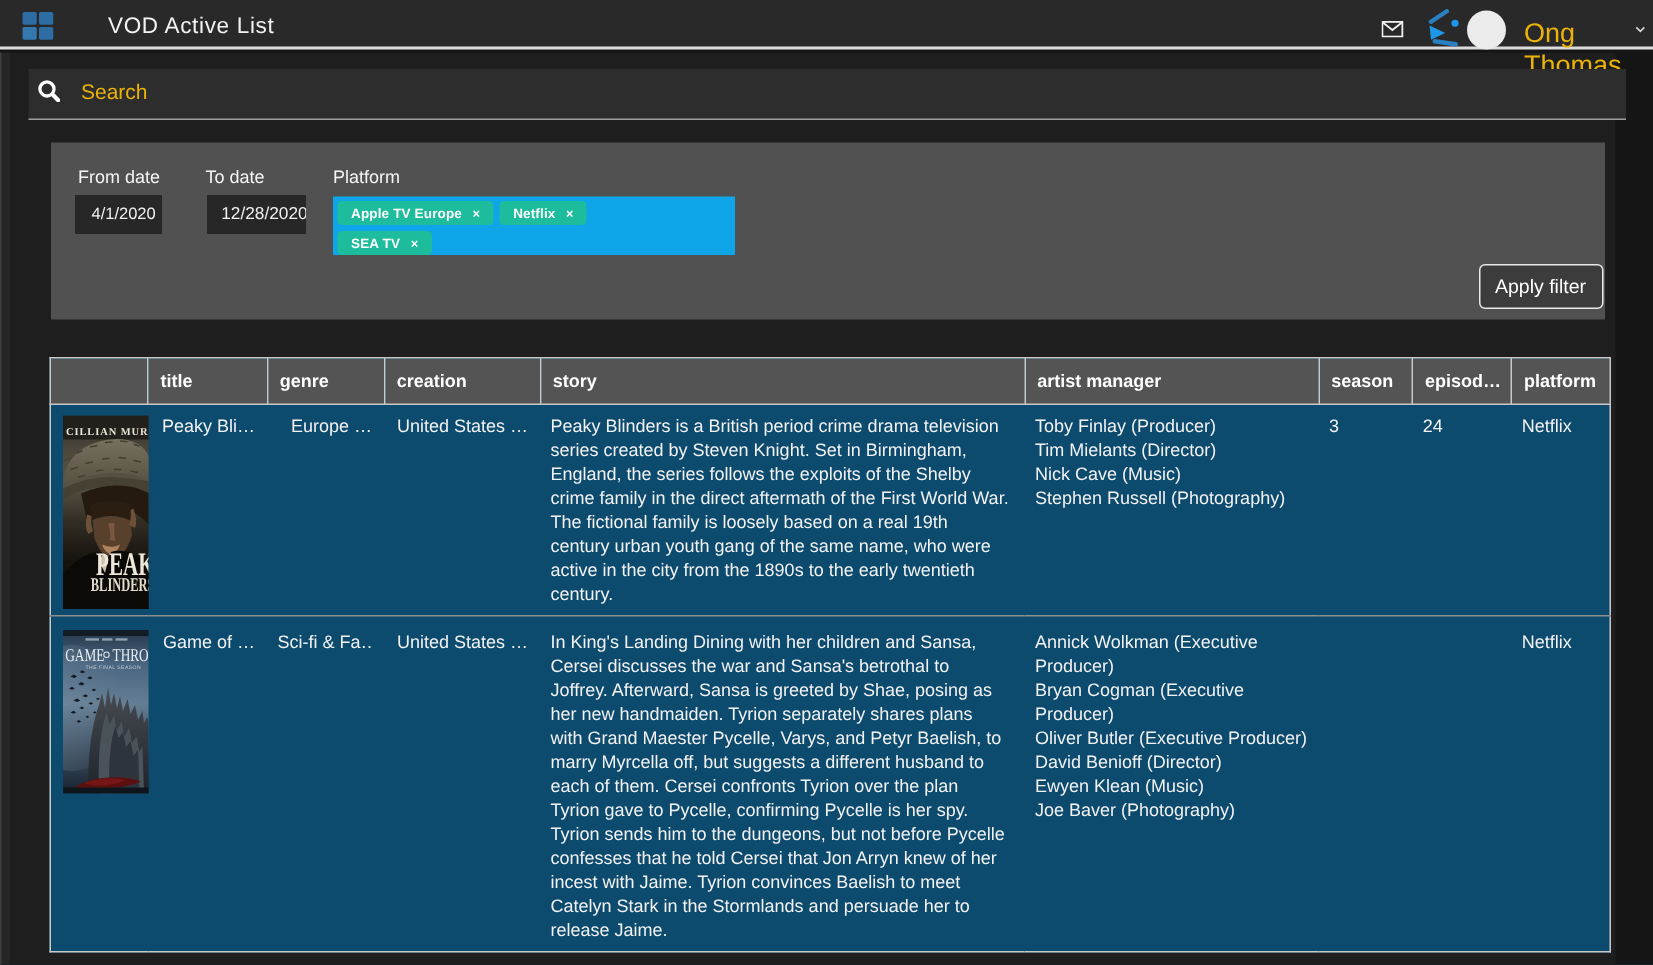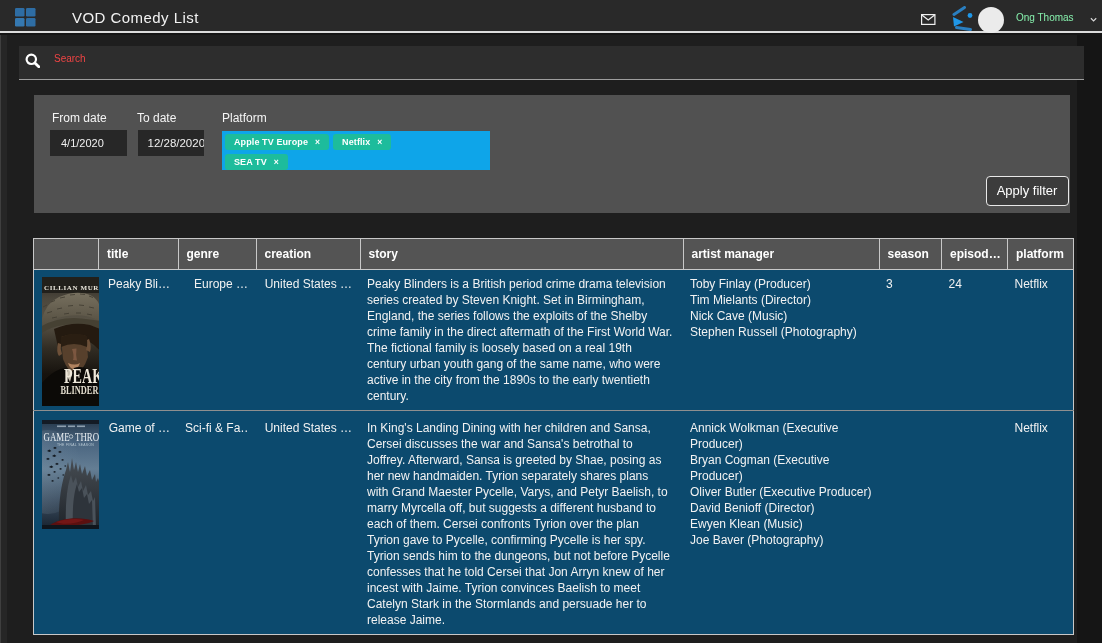--- a/index.html
+++ b/index.html
@@ -9,21 +9,21 @@
 
   
   #header { left:0; top:0; width:1102px; height:33px; background:#292929;
     border-bottom:2px solid #dcdcdc; }
   #leftstrip { left:0; top:35px; width:7px; height:608px; background:#262626; border-left:1px solid #3f3f3f; }
   #hTitle { left:72px; top:0; height:33px; line-height:35px; font-size:15px; letter-spacing:0.45px; color:#f2f2f2; }
 
   
   #search { left:19px; top:46px; width:1065px; height:34px; background:#2d2d2d;
     border-bottom:1px solid #9e9e9e; }
-  #searchTxt { left:54px; top:53px; font-size:10px; color:#ef4444; }
+  #searchTxt { left:54px; top:53px; font-size:14px; color:#eab308; }
 
   
   #panel { left:34px; top:95px; width:1036px; height:118px; background:#515151; }
   .flabel { top:16px; font-size:12px; color:#f5f5f5; }
   .finput { top:34.5px; height:26px; background:#272727; color:#f0f0f0;
     font-size:11px; line-height:26px; overflow:hidden; white-space:nowrap; }
   #platbox { left:188px; top:36px; width:268px; height:39px; background:#0ea5e9;
     padding:2.5px 3px; }
   .chip { display:inline-block; background:#1dbc9c; color:#fff; font-size:9px;
     font-weight:bold; letter-spacing:0.1px; border-radius:3px; height:16px;
@@ -49,57 +49,57 @@
 <body>
 <div class="abs" style="left:7px; top:35px; width:1070px; height:608px; background:#1e1e1e;"></div>
 <div class="abs" id="header">
 
   <svg class="abs" style="left:14px; top:7px;" width="23" height="21" viewBox="0 0 23 21">
     <rect x="1" y="1" width="9.5" height="8.5" rx="1.2" fill="#2e6da4"></rect>
     <rect x="12" y="1" width="9.5" height="8.5" rx="1.2" fill="#2e6da4"></rect>
     <rect x="1" y="11" width="9.5" height="8.5" rx="1.2" fill="#3578b0"></rect>
     <rect x="12" y="11" width="9.5" height="8.5" rx="1.2" fill="#2e6da4"></rect>
   </svg>
-  <div class="abs" id="hTitle">VOD Comedy List</div>
+  <div class="abs" id="hTitle">VOD Active List</div>
 
   <svg class="abs" style="left:921px; top:13.5px;" width="14.5" height="11" viewBox="0 0 14.5 11">
     <rect x="0.6" y="0.6" width="13.3" height="9.8" fill="none" stroke="#f0f0f0" stroke-width="1.2"></rect>
     <path d="M0.9,1 L7.25,6 L13.6,1" fill="none" stroke="#f0f0f0" stroke-width="1.2"></path>
   </svg>
 
   <svg class="abs" style="left:951px; top:6px;" width="24" height="27" viewBox="0 0 24 27">
     <path d="M13.5,1.5 L3,8.5" stroke="#2a7fc0" stroke-width="3" fill="none" stroke-linecap="round"></path>
     <path d="M2,11 L12.5,16 L3,20.5 Z" fill="#1f97e8"></path>
     <path d="M5.5,21.5 L19.5,23.5" stroke="#2a7fc0" stroke-width="3" fill="none" stroke-linecap="round"></path>
     <circle cx="19" cy="9.5" r="2.4" fill="#1f97e8"></circle>
   </svg>
 
   <div class="abs" style="left:978px; top:6.5px; width:26px; height:26px;
     border-radius:50%; background:#ebebeb;"></div>
-  <div class="abs" style="left:1016px; top:12px; font-size:10px; color:#86efac;">Ong Thomas</div>
+  <div class="abs" style="left:1016px; top:12px; font-size:18px; color:#eab308;">Ong Thomas</div>
   <svg class="abs" style="left:1089.5px; top:16.5px;" width="8" height="6" viewBox="0 0 9 6">
     <path d="M1,1 L4,4 L7,1" stroke="#d8d8d8" stroke-width="1.3" fill="none"></path>
   </svg>
 </div>
 
 <div class="abs" id="leftstrip"></div>
 
 <div class="abs" id="search">
   <svg class="abs" style="left:5.5px; top:6.5px;" width="15.5" height="15.5" viewBox="0 0 15.5 15.5">
     <circle cx="6.3" cy="6.3" r="4.7" fill="none" stroke="#fff" stroke-width="2.2"></circle>
     <path d="M9.9,9.9 L13.8,13.8" stroke="#fff" stroke-width="2.8" stroke-linecap="round"></path>
   </svg>
 </div>
 <div class="abs" id="searchTxt">Search</div>
 
 <div class="abs" id="panel">
   <div class="abs flabel" style="left:18px;">From date</div>
   <div class="abs flabel" style="left:103px;">To date</div>
   <div class="abs flabel" style="left:188px;">Platform</div>
-  <div class="abs finput" style="left:16px; width:77px; padding-left:11px;">4/1/2020</div>
+  <div class="abs finput" style="left:16px; width:58px; padding-left:11px;">4/1/2020</div>
   <div class="abs finput" style="left:103.5px; width:66.5px; padding-left:10px; font-size:11.5px;">12/28/2020</div>
   <div class="abs" id="platbox">
     <span class="chip">Apple TV Europe<span class="x">×</span></span><span class="chip">Netflix<span class="x">×</span></span><br>
     <span class="chip">SEA TV<span class="x">×</span></span>
   </div>
   <div class="abs" id="applyBtn">Apply filter</div>
 </div>
 
 <div class="abs" id="tablebox">
 <table>

